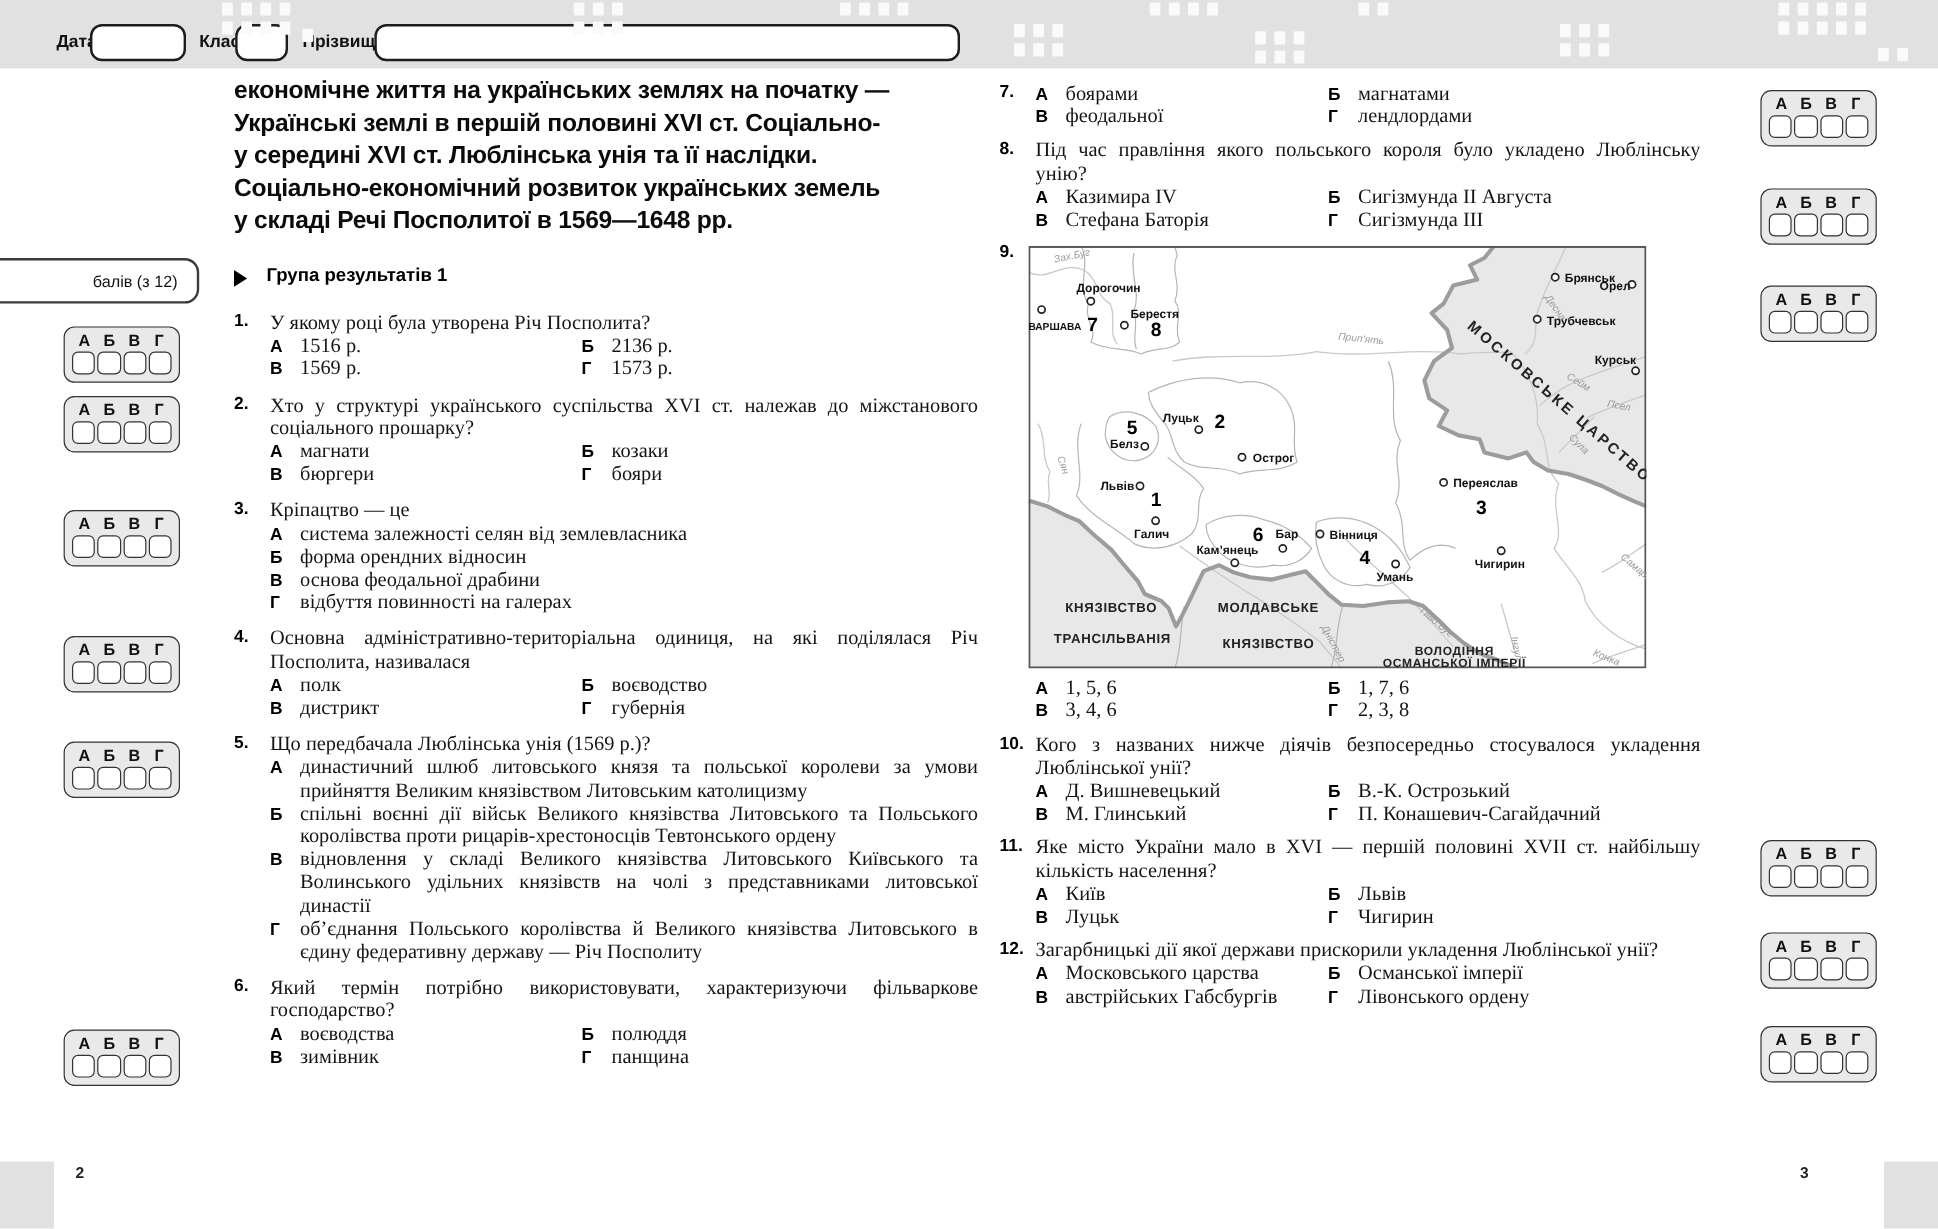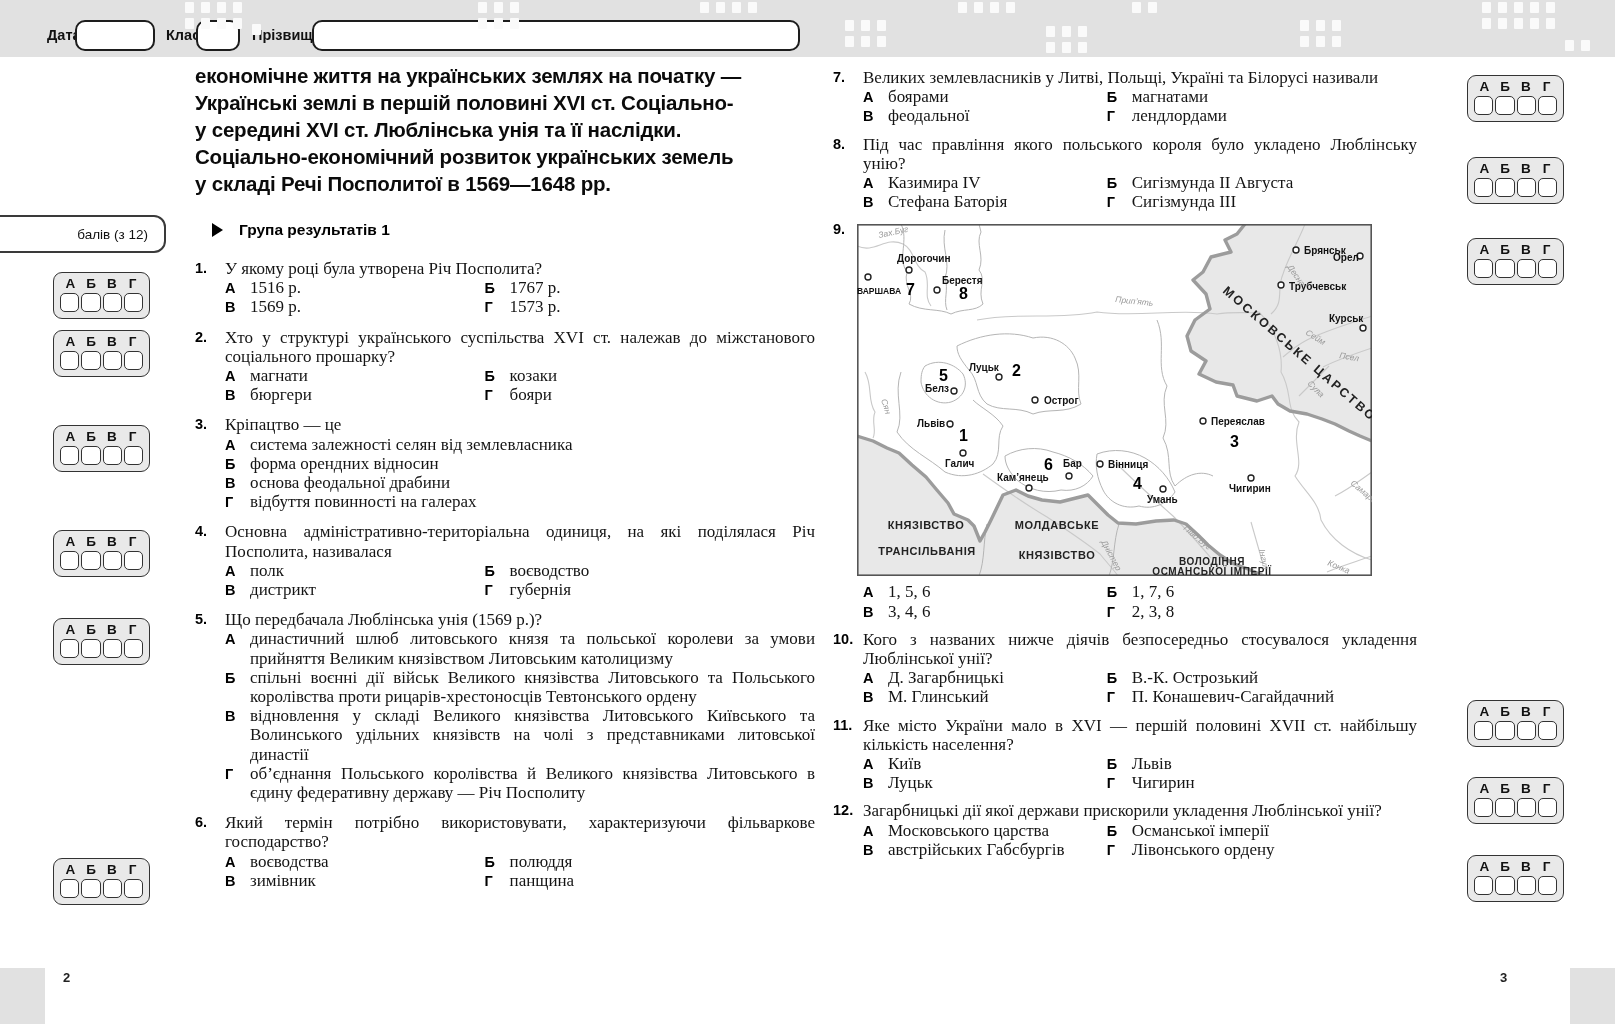--- a/index.html
+++ b/index.html
@@ -26,21 +26,21 @@
          border-radius:9px;box-sizing:border-box;padding:3px 6px 3px;}
   .agrid .letters{display:grid;grid-template-columns:repeat(4,1fr);text-align:center;
                   font:700 13.5px "Liberation Sans",sans-serif;color:#111;height:17px;}
   .agrid .boxes{display:grid;grid-template-columns:repeat(4,1fr);gap:2px;}
   .agrid .box{height:19px;border:1.6px solid #333;border-radius:5px;background:#fff;box-sizing:border-box;}
   
   #col-left{position:absolute;left:195px;top:62px;width:620px;}
   #col-right{position:absolute;left:833px;top:62px;width:584px;}
   #col-right .q:first-child{margin-top:6px;}
   .title{font:700 20.5px/27px "Liberation Sans",sans-serif;letter-spacing:-0.2px;color:#0b0b0b;}
-  .ghead{margin:24px 0 20px 17px;display:flex;align-items:center;
+  .ghead{margin:24px 0 20px 0;display:flex;align-items:flex-end;
          font:700 15.5px "Liberation Sans",sans-serif;color:#000;}
   .tri{width:0;height:0;border-left:11px solid #000;border-top:7.5px solid transparent;
        border-bottom:7.5px solid transparent;margin-right:16px;}
   .q{display:grid;grid-template-columns:30px 1fr;margin-bottom:11px;}
   #col-right .q{margin-bottom:9px;}
   .qnum{font:700 14.5px/19.2px "Liberation Sans",sans-serif;color:#000;}
   .qtext{margin:0;font:17px/19.2px "Liberation Serif",serif;text-align:justify;}
   .opts.two{display:grid;grid-template-columns:44% 56%;}
   .opt{display:grid;grid-template-columns:25px 1fr;align-items:baseline;}
   .ol{font:700 14.5px "Liberation Sans",sans-serif;color:#000;}
@@ -174,21 +174,21 @@
         <div class="qnum">1.</div>
         <div class="qbody">
           <p class="qtext">У якому році була утворена Річ Посполита?</p>
           <div class="opts two">
             <div class="opt">
               <span class="ol">А</span>
               <span class="ot">1516 р.</span>
             </div>
             <div class="opt">
               <span class="ol">Б</span>
-              <span class="ot">1767 р.</span>
+              <span class="ot">2136 р.</span>
             </div>
             <div class="opt">
               <span class="ol">В</span>
               <span class="ot">1569 р.</span>
             </div>
             <div class="opt">
               <span class="ol">Г</span>
               <span class="ot">1573 р.</span>
             </div>
           </div>
@@ -313,21 +313,20 @@
             </div>
           </div>
         </div>
       </div>
     </div>
 
   <div id="col-right">
       <div class="q">
         <div class="qnum">7.</div>
         <div class="qbody">
-          <p class="qtext">Великих землевласників у Литві, Польщі, Україні та Білорусі називали</p>
           <div class="opts two">
             <div class="opt">
               <span class="ol">А</span>
               <span class="ot">боярами</span>
             </div>
             <div class="opt">
               <span class="ol">Б</span>
               <span class="ot">магнатами</span>
             </div>
             <div class="opt">
@@ -491,21 +490,21 @@
           </div>
         </div>
       </div>
       <div class="q">
         <div class="qnum">10.</div>
         <div class="qbody">
           <p class="qtext">Кого з названих нижче діячів безпосередньо стосувалося укладення Люблінської унії?</p>
           <div class="opts two">
             <div class="opt">
               <span class="ol">А</span>
-              <span class="ot">Д. Загарбницькі</span>
+              <span class="ot">Д. Вишневецький</span>
             </div>
             <div class="opt">
               <span class="ol">Б</span>
               <span class="ot">В.-К. Острозький</span>
             </div>
             <div class="opt">
               <span class="ol">В</span>
               <span class="ot">М. Глинський</span>
             </div>
             <div class="opt">

